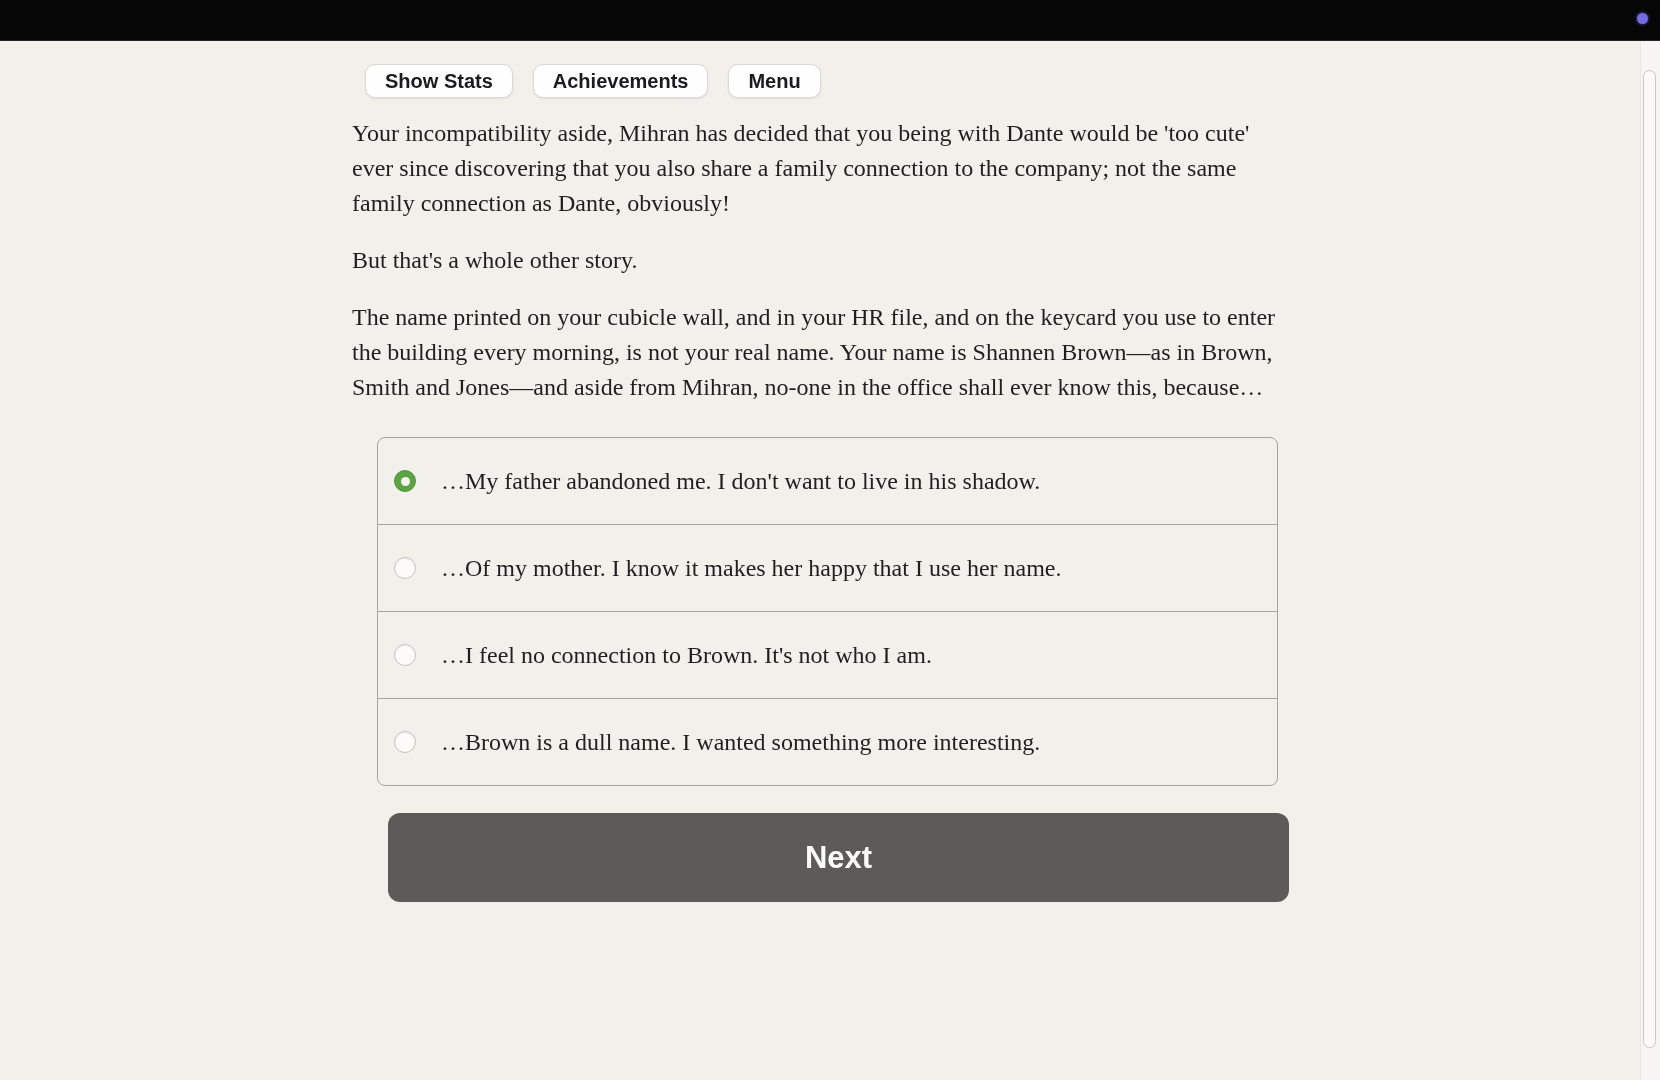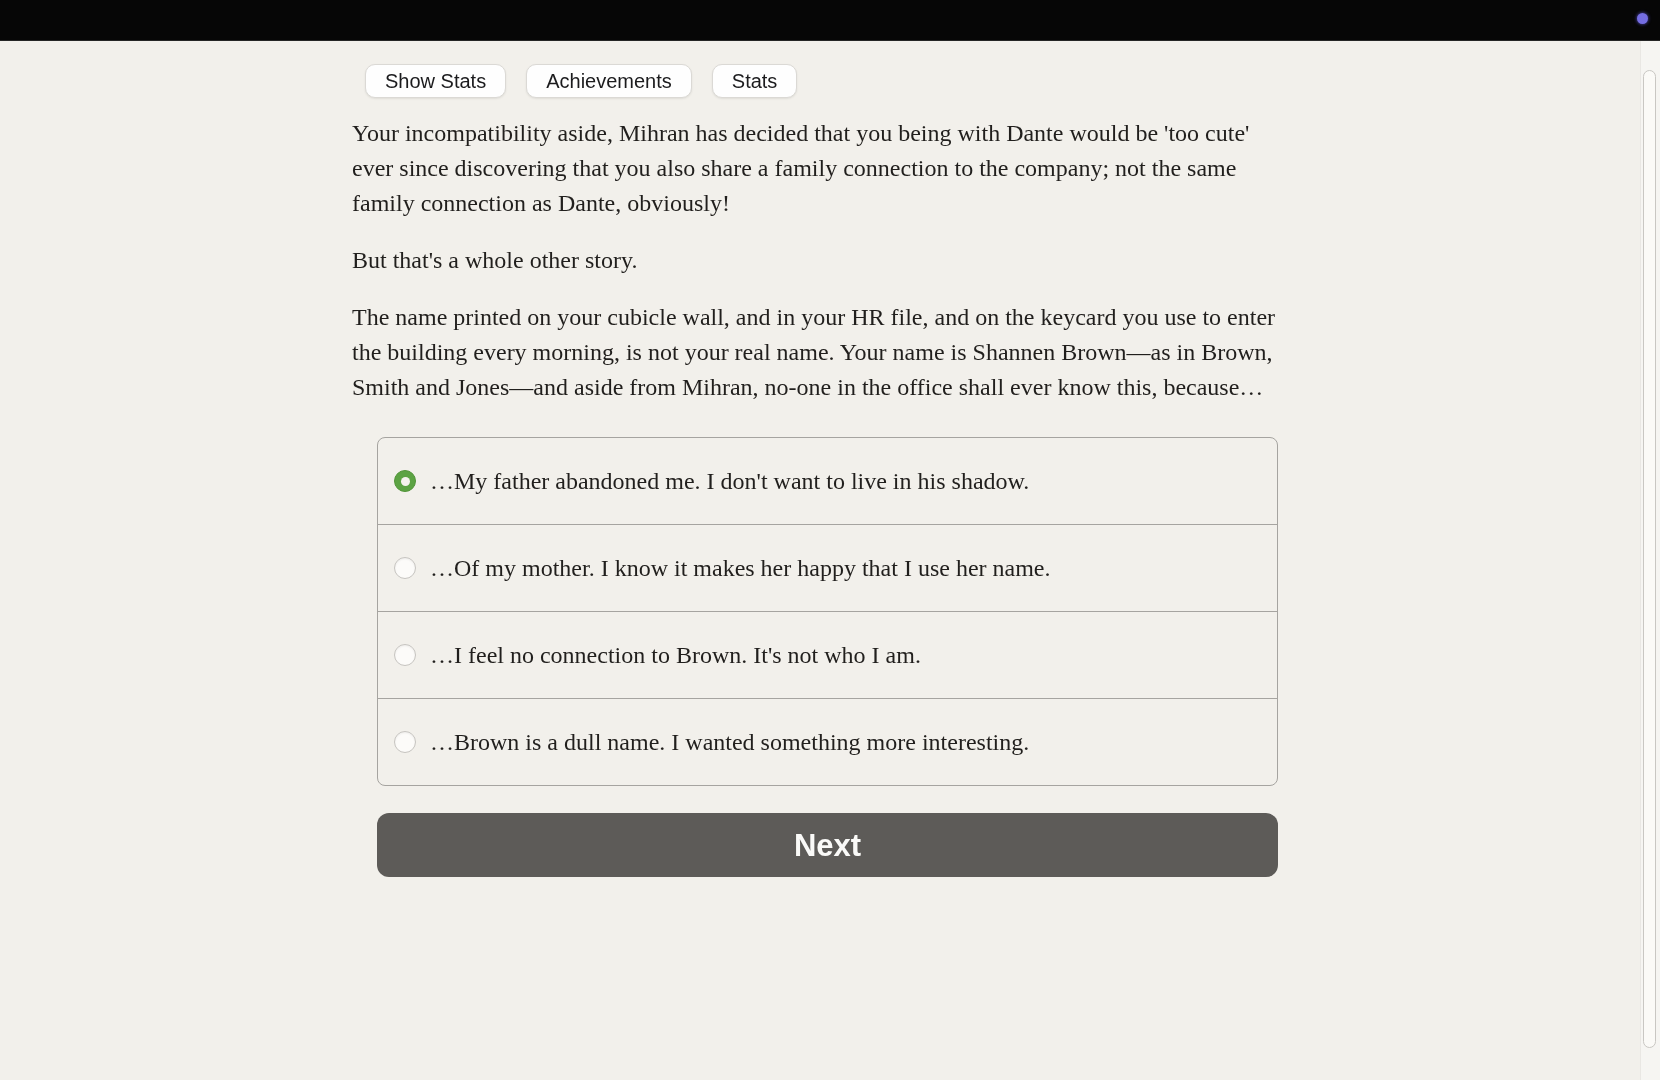--- a/index.html
+++ b/index.html
@@ -61,21 +61,21 @@
   }
   .toolbar-btn {
     height: 34px;
     padding: 0 19px;
     background: #fefefe;
     border: 1px solid #dbd9d5;
     border-radius: 10px;
     box-shadow: 0 1px 2px rgba(60,58,52,0.10);
     font-family: "Liberation Sans", sans-serif;
     font-size: 20px;
-    font-weight: 400;
+    font-weight: 700;
     color: #1b1b1d;
     display: inline-flex;
     align-items: center;
     cursor: pointer;
     white-space: nowrap;
   }
 
   .story {
     margin-top: 18px;
     font-family: "Liberation Serif", serif;
@@ -126,33 +126,33 @@
   }
   .radio-dot {
     width: 9px; height: 9px;
     border-radius: 50%;
     background: transparent;
   }
   .radio.selected .radio-dot {
     background: #f5f3ee;
   }
   .choice-label {
-    margin-left: 14px;
+    margin-left: 25px;
     font-family: "Liberation Serif", serif;
     font-size: 24px;
     color: #211f1d;
     line-height: 30px;
     padding-right: 20px;
   }
 
   
   .next-btn {
-    margin: 27px 0 0 25px;
+    margin: 27px 0 0 36px;
     width: 901px;
-    height: 64px;
+    height: 89px;
     background: #5d5b58;
     border: none;
     border-radius: 12px;
     color: #fafaf8;
     font-family: "Liberation Sans", sans-serif;
     font-size: 31px;
     font-weight: 700;
     line-height: 64px;
     text-align: center;
     cursor: pointer;
@@ -168,21 +168,21 @@
 
 <div class="scroll-track">
   <div class="scroll-thumb"></div>
 </div>
 
 <div class="content">
 
   <div class="toolbar">
     <button class="toolbar-btn">Show Stats</button>
     <button class="toolbar-btn">Achievements</button>
-    <button class="toolbar-btn">Stats</button>
+    <button class="toolbar-btn">Menu</button>
   </div>
 
   <div class="story">
     <p>Your incompatibility aside, Mihran has decided that you being with Dante would be 'too cute' ever since discovering that you also share a family connection to the company; not the same family connection as Dante, obviously!</p>
     <p>But that's a whole other story.</p>
     <p>The name printed on your cubicle wall, and in your HR file, and on the keycard you use to enter the building every morning, is not your real name. Your name is Shannen Brown—as in Brown, Smith and Jones—and aside from Mihran, no-one in the office shall ever know this, because…</p>
   </div>
 
   <div class="choice-box">
       <div class="choice-row">

